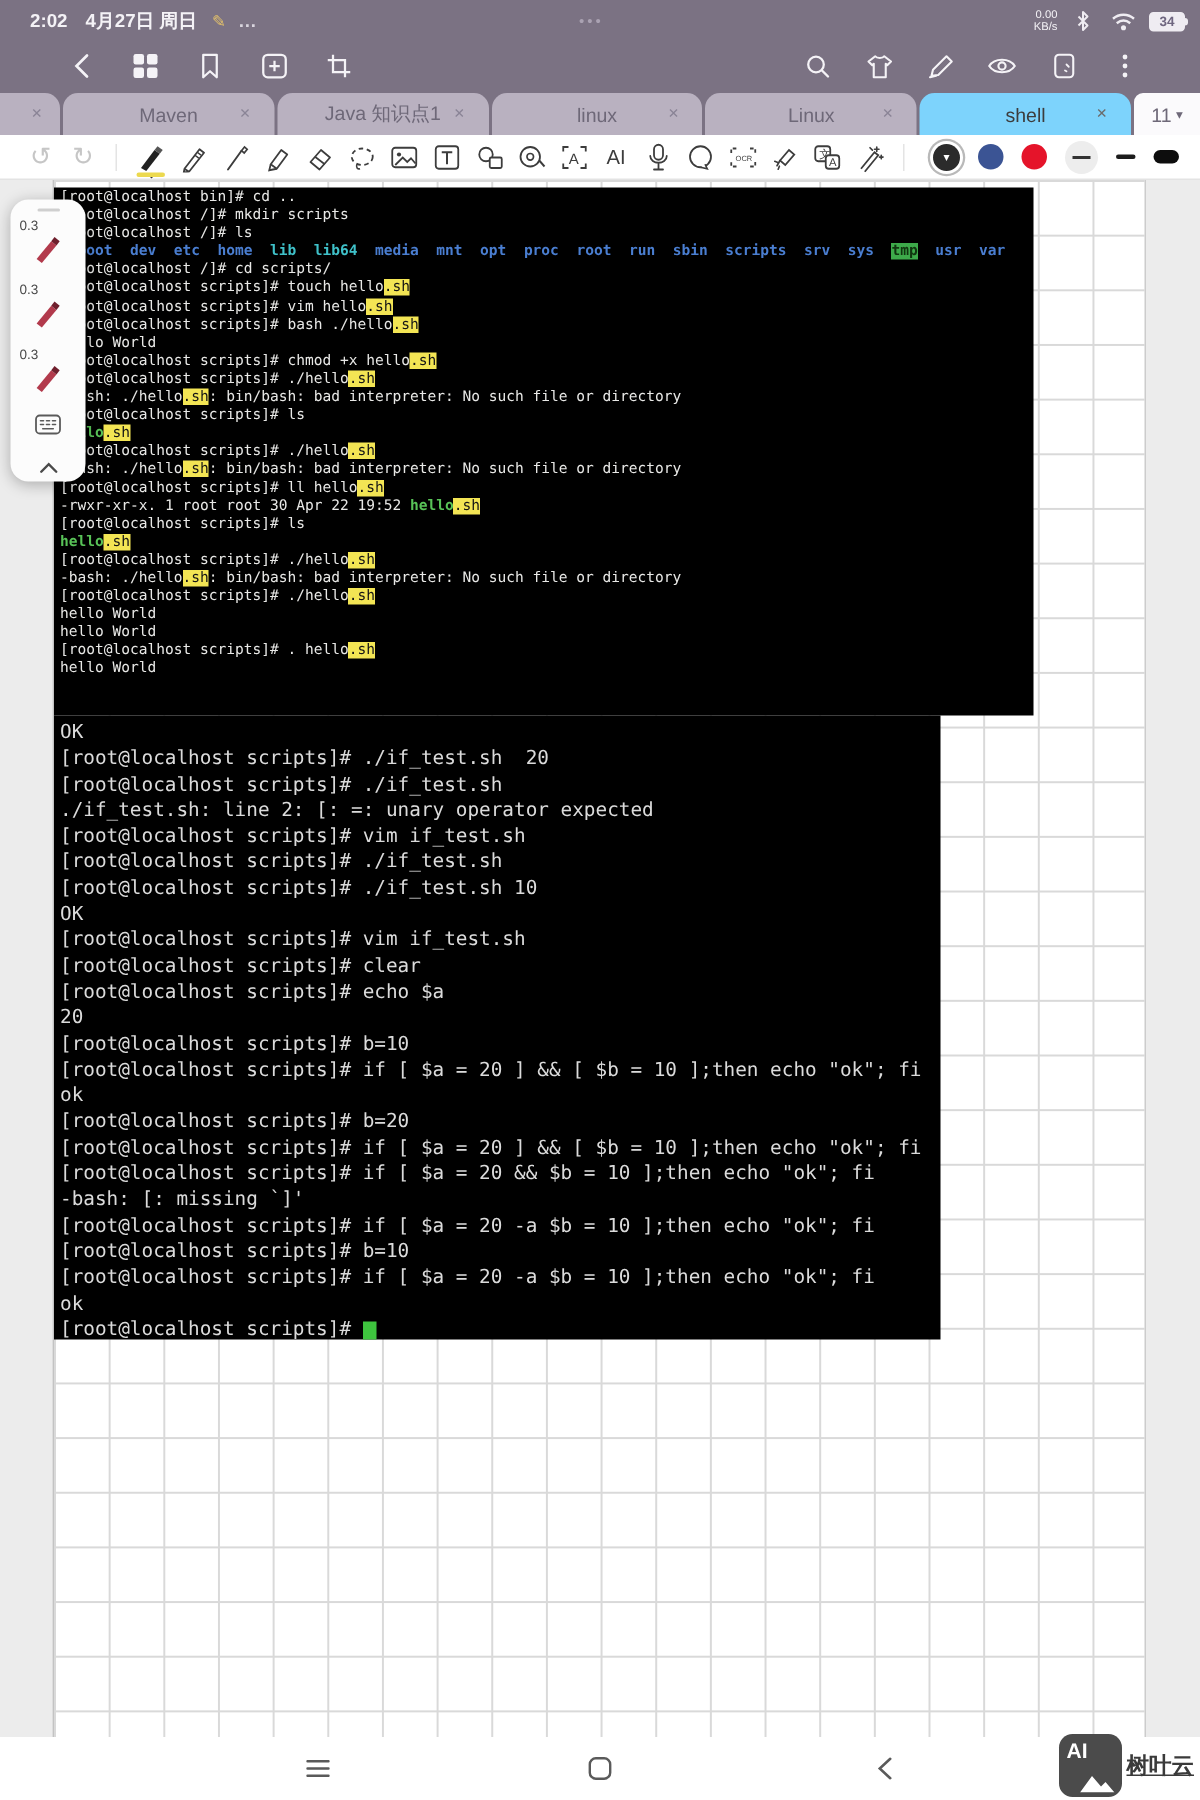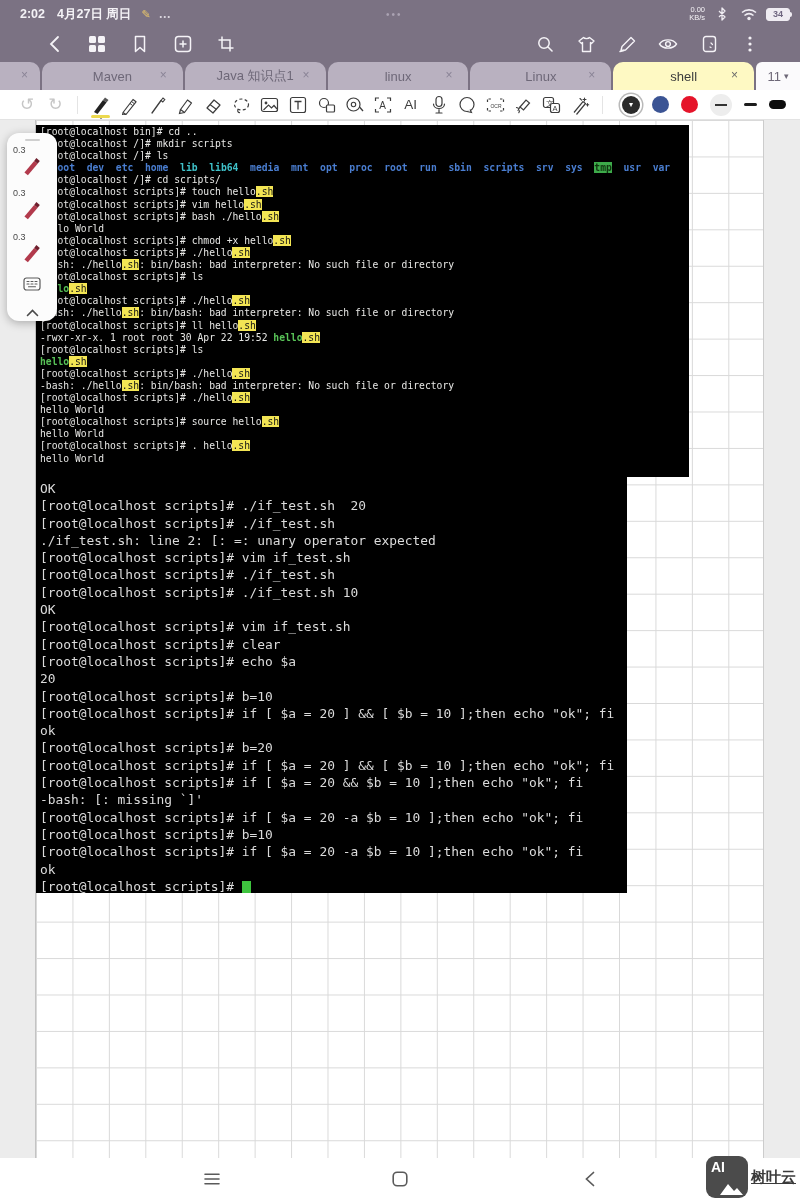--- a/index.html
+++ b/index.html
@@ -34,21 +34,21 @@
   
   #tabbar { position:absolute; top:60px; left:0; width:800px; height:30px;
     background:#7b7283; display:flex; align-items:flex-end; }
   .tab { height:28px; background:#b9b1c0; border-radius:10px 10px 0 0; margin-right:2px;
     display:flex; align-items:center; justify-content:center; position:relative;
     font-size:13px; color:#6e6878; }
   .tab .tab-close { position:absolute; right:16px; top:6px; font-size:12px; color:#8a8496; }
   .tab.partial { width:40px; border-radius:0 10px 0 0; }
   .tab.partial .tab-close { right:12px; }
   .tab.norm { width:141px; }
-  .tab.active { background:#fef9c3; color:#3c3c3c; }
+  .tab.active { background:#7dd3fc; color:#3c3c3c; }
   .tab.active .tab-close { color:#6b6b6b; }
   #page-count { margin-left:auto; width:44px; height:28px; background:#fbfafc;
     border-radius:6px 0 0 0; display:flex; align-items:center; justify-content:center;
     gap:3px; font-size:13px; color:#6e6878; }
   #page-count .caret { font-size:9px; }
 
   
   #toolbar { position:absolute; top:90px; left:0; width:800px; height:30px; background:#fff;
     border-bottom:1px solid #e3e3e3; display:flex; align-items:center; padding:0 14px; }
   .tool { width:27px; height:26px; display:flex; align-items:center; justify-content:center;
@@ -403,21 +403,20 @@
     <div class="tline"><span>[root@localhost scripts]# ./hello</span><span class="seg-y">.sh</span></div>
     <div class="tline"><span>-bash: ./hello</span><span class="seg-y">.sh</span><span>: bin/bash: bad interpreter: No such file or directory</span></div>
     <div class="tline"><span>[root@localhost scripts]# ll hello</span><span class="seg-y">.sh</span></div>
     <div class="tline"><span>-rwxr-xr-x. 1 root root 30 Apr 22 19:52 </span><span class="seg-g">hello</span><span class="seg-y">.sh</span></div>
     <div class="tline"><span>[root@localhost scripts]# ls</span></div>
     <div class="tline"><span class="seg-g">hello</span><span class="seg-y">.sh</span></div>
     <div class="tline"><span>[root@localhost scripts]# ./hello</span><span class="seg-y">.sh</span></div>
     <div class="tline"><span>-bash: ./hello</span><span class="seg-y">.sh</span><span>: bin/bash: bad interpreter: No such file or directory</span></div>
     <div class="tline"><span>[root@localhost scripts]# ./hello</span><span class="seg-y">.sh</span></div>
     <div class="tline"><span>hello World</span></div>
-    <div class="tline"><span>[root@localhost scripts]# source hello</span><span class="seg-y">.sh</span></div>
     <div class="tline"><span>hello World</span></div>
     <div class="tline"><span>[root@localhost scripts]# . hello</span><span class="seg-y">.sh</span></div>
     <div class="tline"><span>hello World</span></div>
   </div>
 <div id="term2" class="terminal">
     <div class="tline"><span>OK</span></div>
     <div class="tline"><span>[root@localhost scripts]# ./if_test.sh  20</span></div>
     <div class="tline"><span>[root@localhost scripts]# ./if_test.sh</span></div>
     <div class="tline"><span>./if_test.sh: line 2: [: =: unary operator expected</span></div>
     <div class="tline"><span>[root@localhost scripts]# vim if_test.sh</span></div>

